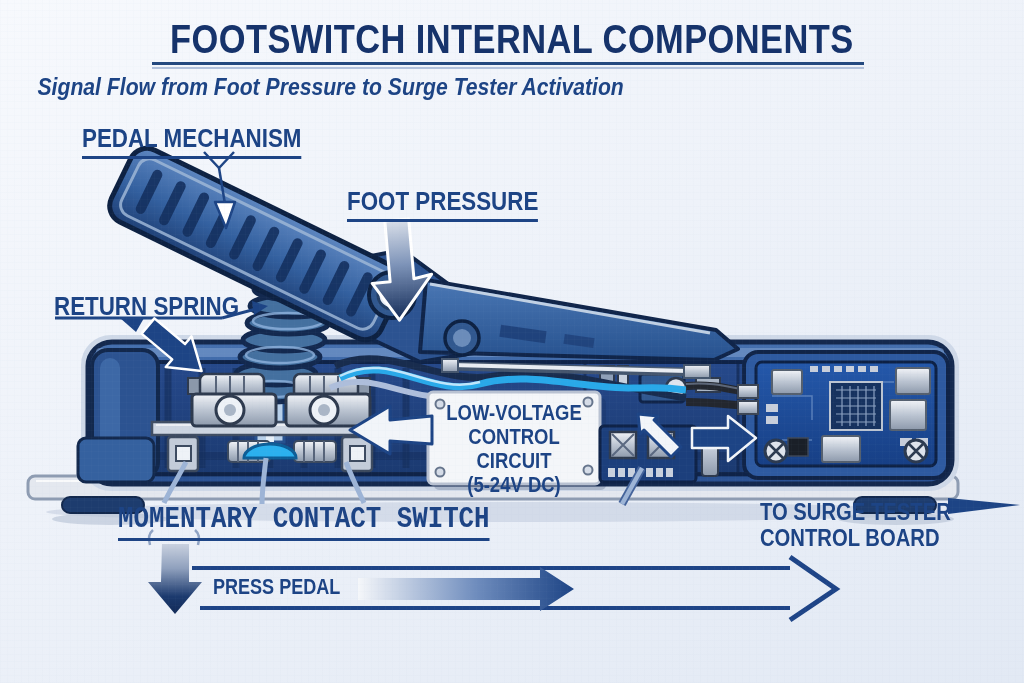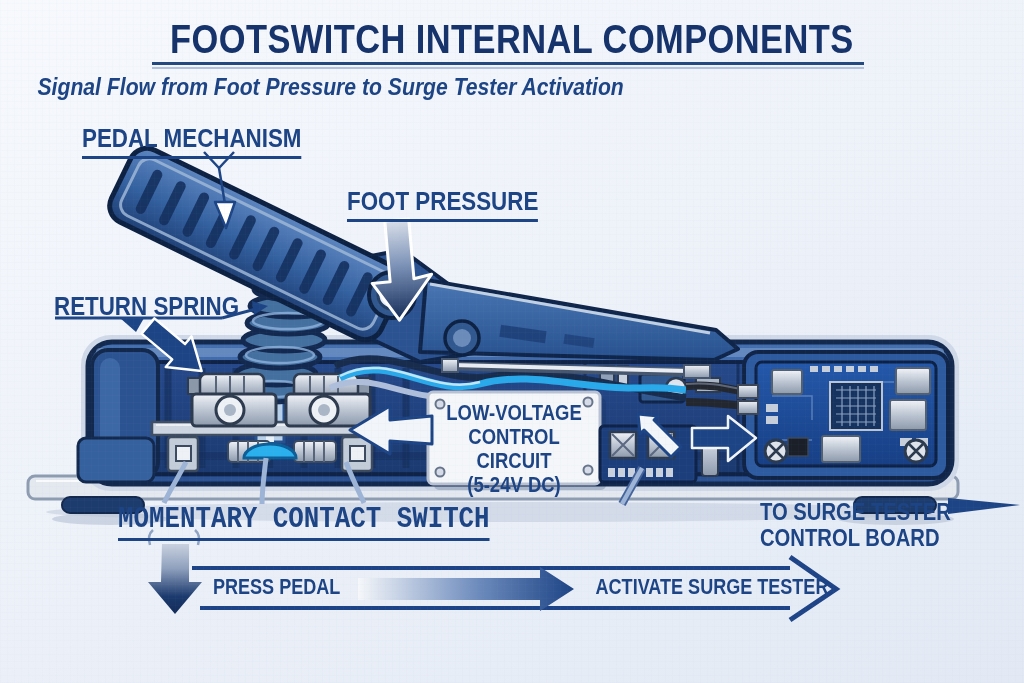--- a/index.html
+++ b/index.html
@@ -373,17 +373,14 @@
 
 
   <div class="surge">
     <div>TO SURGE TESTER</div>
     <div>CONTROL BOARD</div>
   </div>
 
   <div class="flow-txt" style="left:198px;top:574px;width:158px;">
     <span>PRESS PEDAL</span>
   </div>
-  <div class="flow-txt" style="left:570px;top:574px;width:228px;">
-    <span>ACTIVATE SURGE TESTER</span>
-  </div>
 
 </div>
 
 </body></html>

